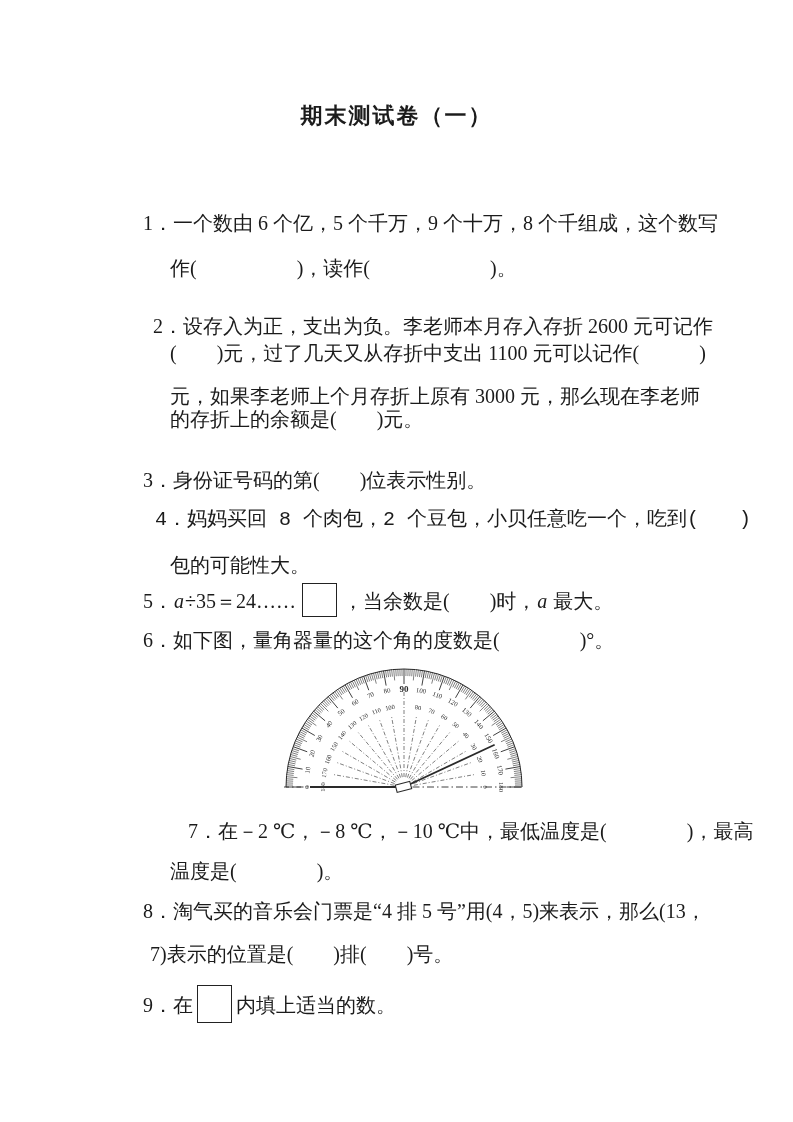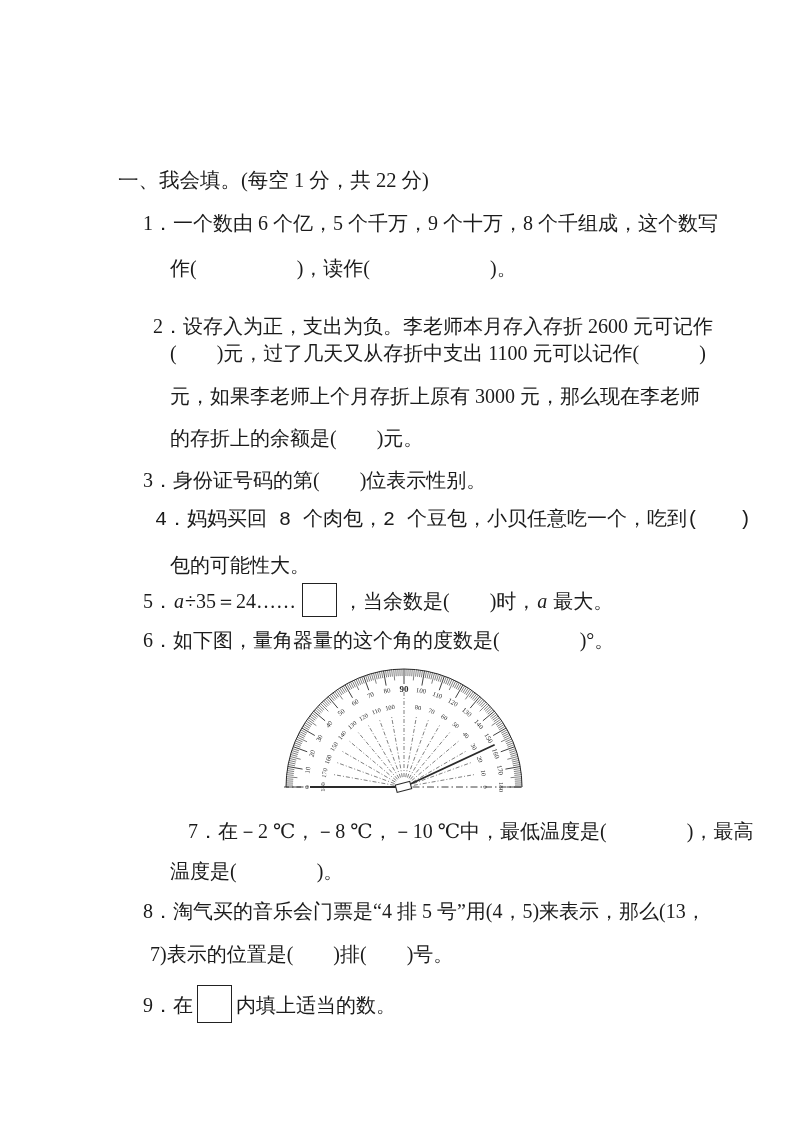--- a/index.html
+++ b/index.html
@@ -34,28 +34,28 @@
   }
   .abox.sm{width:33px;height:32px;}
   .abox.lg{width:33px;height:36px;vertical-align:-11px;margin:0 4px;}
   .figure{position:absolute;left:284px;top:661px;width:240px;height:138px;}
   svg text{font-family:"Liberation Serif","DejaVu Serif",serif;fill:#2a2a2a;}
 </style>
 </head>
 <body>
 
 <div class="page">
-  <div class="heading">一、我会填。(每空 1 分，共 22 分)</div>
+  <h1 class="title">期末测试卷（一）</h1>
   <div id="qlines">
       <div class="qline" style="left: 143px; top: 210px;"><span>1．一个数由 6 个亿，5 个千万，9 个十万，8 个千组成，这个数写</span></div>
       <div class="qline" style="left: 170px; top: 255px;"><span>作(　　　　　)，读作(　　　　　　)。</span></div>
       <div class="qline" style="left: 153px; top: 297px; margin-top: 16px;"><span>2．设存入为正，支出为负。李老师本月存入存折 2600 元可记作</span></div>
       <div class="qline" style="left: 170px; top: 340px;"><span>(　　)元，过了几天又从存折中支出 1100 元可以记作(　　　)</span></div>
       <div class="qline" style="left: 170px; top: 383px;"><span>元，如果李老师上个月存折上原有 3000 元，那么现在李老师</span></div>
-      <div class="qline" style="left: 170px; top: 425px;"><span>的存折上的余额是(　　)元。</span></div>
+      <div class="qline" style="left: 170px; top: 406px;"><span>的存折上的余额是(　　)元。</span></div>
       <div class="qline" style="left: 143px; top: 467px;"><span>3．身份证号码的第(　　)位表示性别。</span></div>
       <div class="qline" style="left: 155px; top: 507px; font-family: Liberation Mono, monospace;"><span>4．妈妈买回 8 个肉包，2 个豆包，小贝任意吃一个，吃到(　　)</span></div>
       <div class="qline" style="left: 170px; top: 552px;"><span>包的可能性大。</span></div>
       <div class="qline" style="left: 143px; top: 583px;"><span>5．</span><span class="var">a</span><span>÷35＝24……</span><span class="abox sm"></span><span>，当余数是(　　)时，</span><span class="var">a</span><span> 最大。</span></div>
       <div class="qline" style="left: 143px; top: 627px;"><span>6．如下图，量角器量的这个角的度数是(　　　　)°。</span></div>
       <div class="qline" style="left: 143px; top: 818px; margin-left: 45px;"><span>7．在－2 ℃，－8 ℃，－10 ℃中，最低温度是(　　　　)，最高</span></div>
       <div class="qline" style="left: 170px; top: 858px;"><span>温度是(　　　　)。</span></div>
       <div class="qline" style="left: 143px; top: 898px;"><span>8．淘气买的音乐会门票是“4 排 5 号”用(4，5)来表示，那么(13，</span></div>
       <div class="qline" style="left: 150px; top: 941px;"><span>7)表示的位置是(　　)排(　　)号。</span></div>
       <div class="qline" style="left: 143px; top: 985px;"><span>9．在</span><span class="abox lg"></span><span>内填上适当的数。</span></div>

